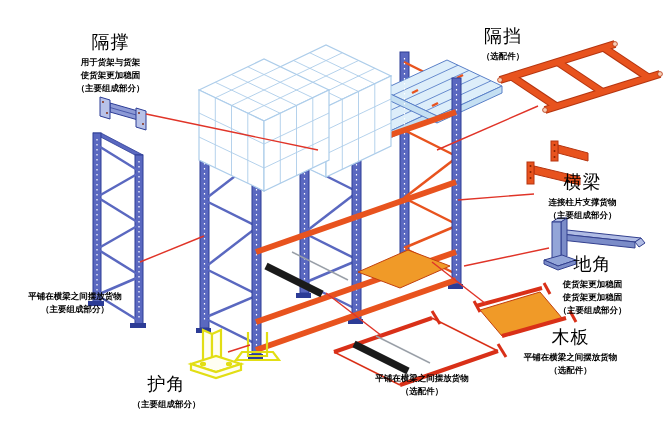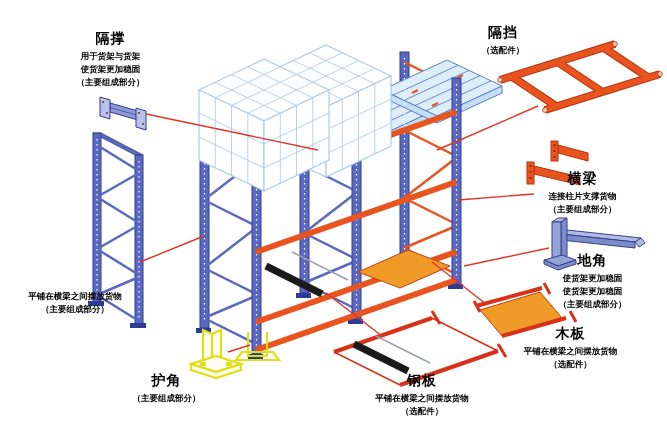--- a/index.html
+++ b/index.html
@@ -3,21 +3,21 @@
 <meta charset="utf-8">
 <style>
   html,body { margin:0; padding:0; background:#fff; }
   .stage {
     position:relative; width:667px; height:448px; overflow:hidden;
     background:var(--background,#fff);
     font-family:"Liberation Sans","DejaVu Sans",sans-serif;
   }
   .stage svg { position:absolute; left:0; top:0; }
   .label { position:absolute; text-align:center; color:var(--text-black,#000); z-index:5; }
-  .label .t { font-size:14px; font-weight:bold; letter-spacing:1px; margin-bottom:2px; }
+  .label .t { font-size:18px; font-weight:normal; letter-spacing:1px; margin-bottom:2px; }
   .label .d { font-size:8.5px; font-weight:bold; line-height:1.5; letter-spacing:0px; }
   
   .post  { fill:var(--frame-blue); stroke:var(--frame-blue-dark); stroke-width:1; }
   .cap   { fill:var(--frame-blue); stroke:var(--frame-blue-dark); stroke-width:0.8; }
   .foot  { fill:var(--frame-blue-dark); }
   .perf  { stroke:#ffffff; stroke-width:1.2; stroke-dasharray:1.5 3.5; fill:none; }
   .brace { stroke:var(--frame-blue); stroke-width:2.5; fill:none; }
   .obrace{ stroke:var(--beam-orange); stroke-width:2.5; fill:none; }
   .beam  { stroke:var(--beam-orange); stroke-width:6; fill:none; }
   .beamO { stroke:var(--beam-dark); stroke-width:8; fill:none; }
@@ -342,21 +342,20 @@
 
   <div class="label" style="left:503px;top:325px;width:135px">
     <div class="t">木板</div>
     <div class="d">
       <div>平铺在横梁之间摆放货物</div>
       <div>（选配件）</div>
     </div>
   </div>
 
   <div class="label" style="left:352px;top:372px;width:140px">
-    <div class="t">钢板</div>
     <div class="d">
       <div>平铺在横梁之间摆放货物</div>
       <div>（选配件）</div>
     </div>
   </div>
 
   <div class="label" style="left:15px;top:290px;width:120px">
     <div class="d">
       <div>平铺在横梁之间摆放货物</div>
       <div>（主要组成部分）</div>

